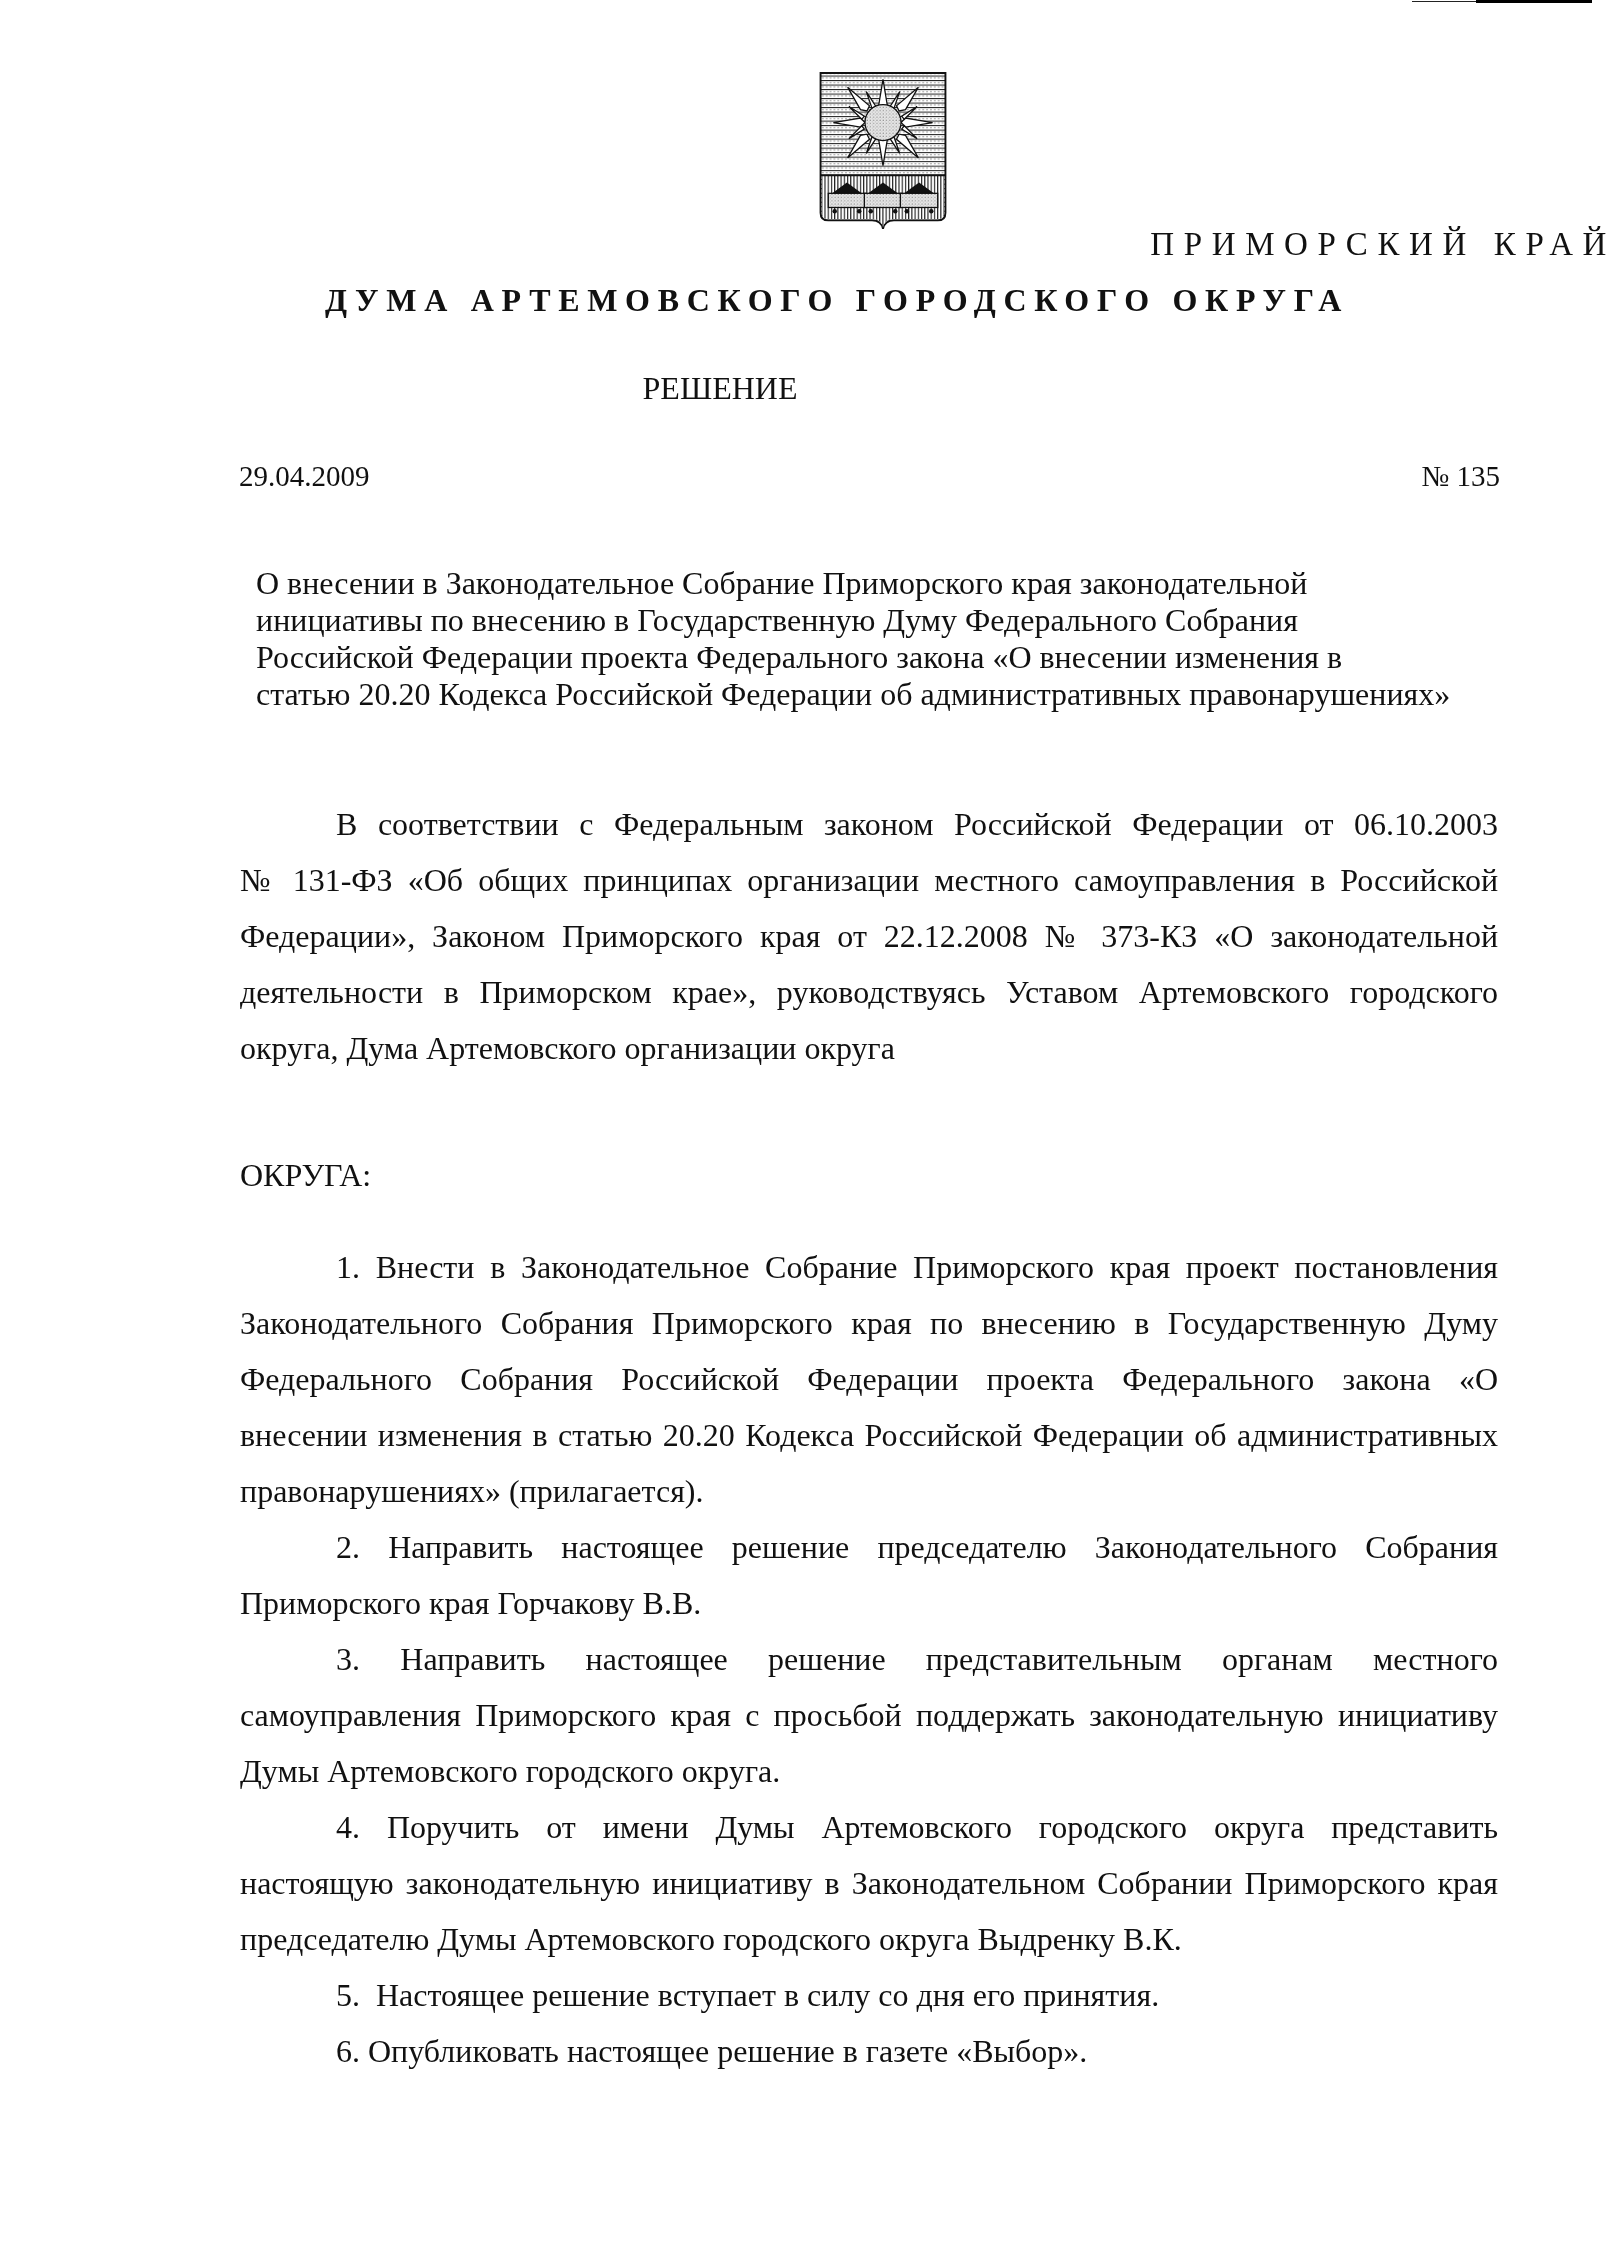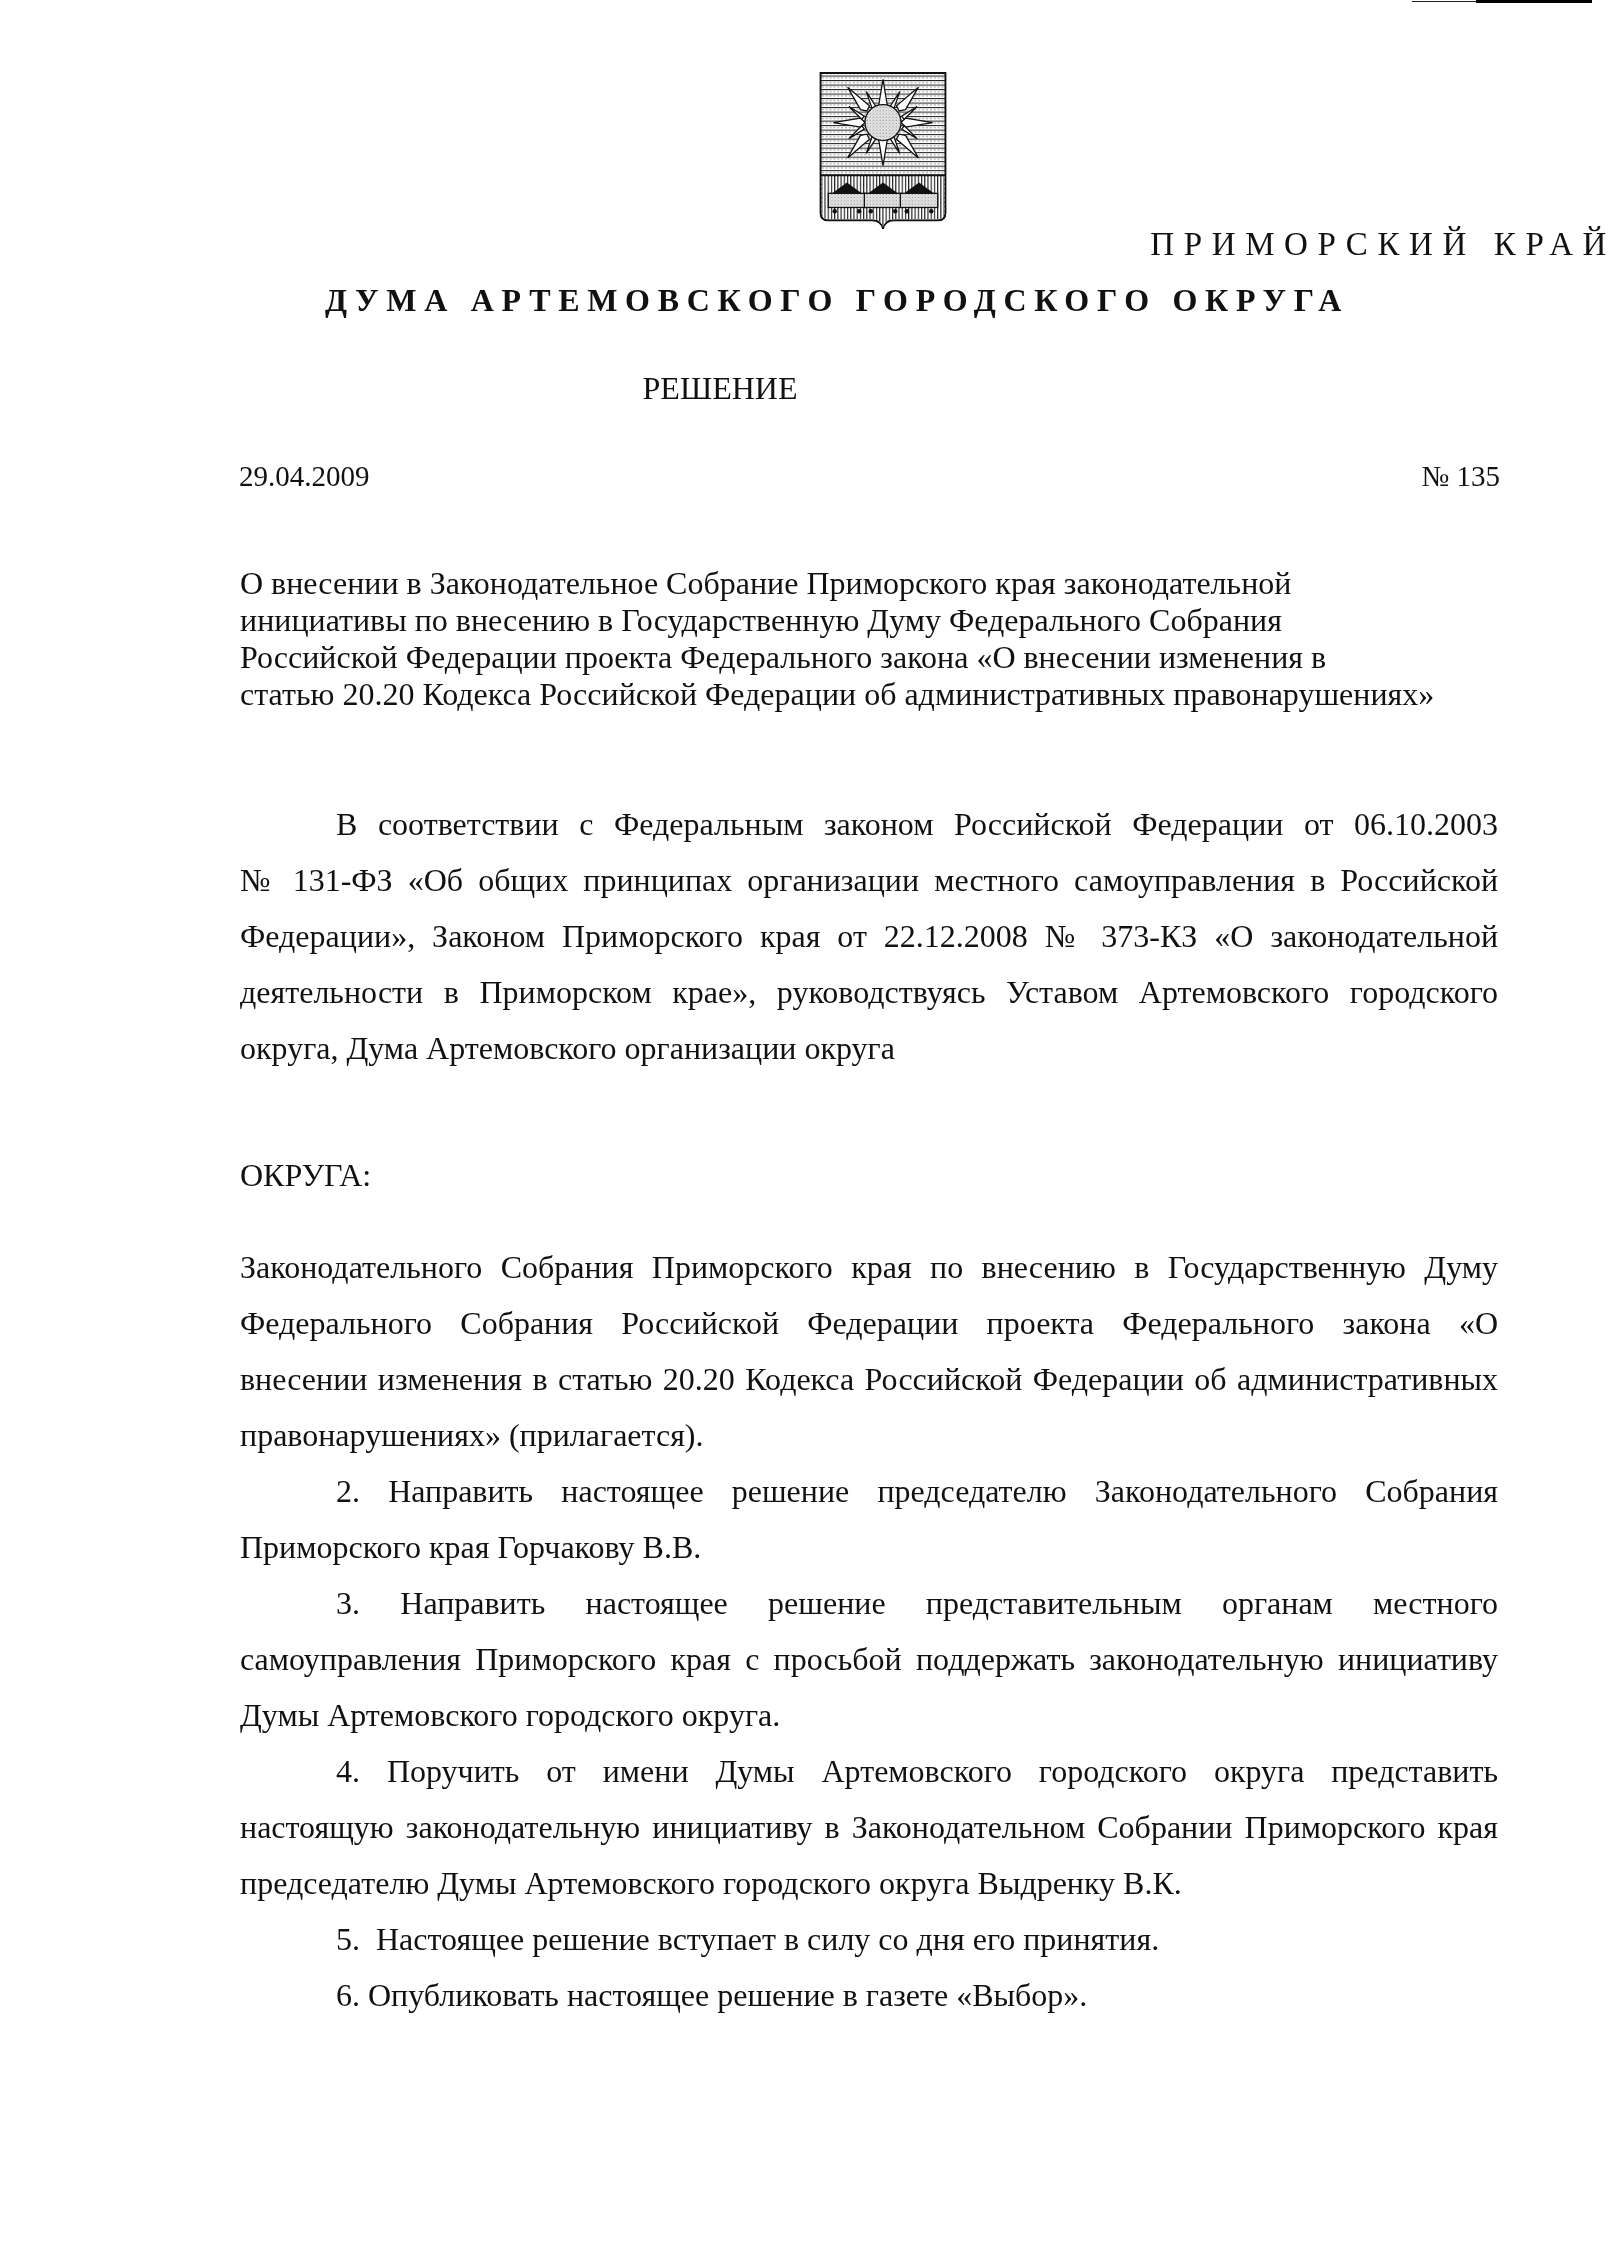--- a/index.html
+++ b/index.html
@@ -79,21 +79,21 @@
       top: 460px;
       left: 239px;
       width: 1261px;
       display: flex;
       justify-content: space-between;
       font-size: 29px;
     }
     .subject {
       position: absolute;
       top: 565px;
-      left: 240px;
+      left: 256px;
       width: 1258px;
       font-size: 32px;
       line-height: 37px;
     }
     .subject .line {
       display: block;
       white-space: nowrap;
     }
     .body-block {
       position: absolute;
@@ -219,20 +219,21 @@
   <span class="jline">№ 131-ФЗ «Об общих принципах организации местного самоуправления в Российской</span>
   <span class="jline">Федерации», Законом Приморского края от 22.12.2008 № 373-КЗ «О законодательной</span>
   <span class="jline">деятельности в Приморском крае», руководствуясь Уставом Артемовского городского</span>
   <span class="jline last">округа, Дума Артемовского организации округа</span>
 </div>
 
 <p class="decided">ОКРУГА:</p>
 
 <div class="body-block items">
   <div>
+    <span class="jline indent">1. Внести в Законодательное Собрание Приморского края проект постановления</span>
     <span class="jline">Законодательного Собрания Приморского края по внесению в Государственную Думу</span>
     <span class="jline">Федерального Собрания Российской Федерации проекта Федерального закона «О</span>
     <span class="jline">внесении изменения в статью 20.20 Кодекса Российской Федерации об административных</span>
     <span class="jline last">правонарушениях» (прилагается).</span>
   </div>
   <div>
     <span class="jline indent">2. Направить настоящее решение председателю Законодательного Собрания</span>
     <span class="jline last">Приморского края Горчакову В.В.</span>
   </div>
   <div>

